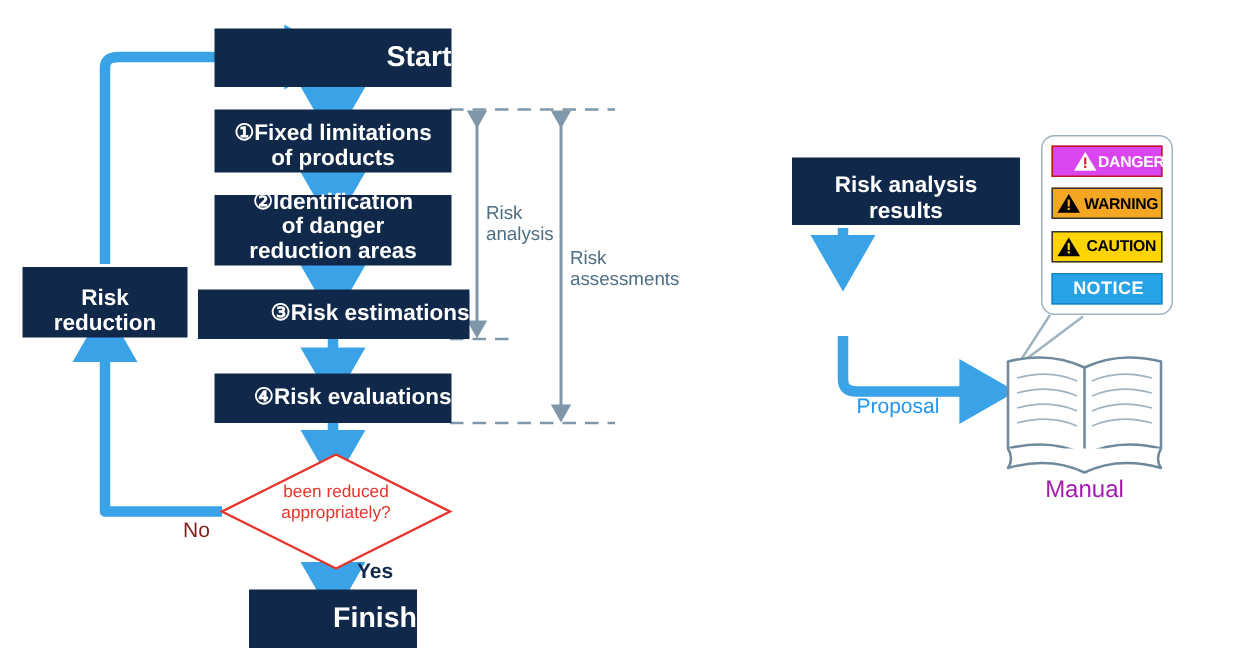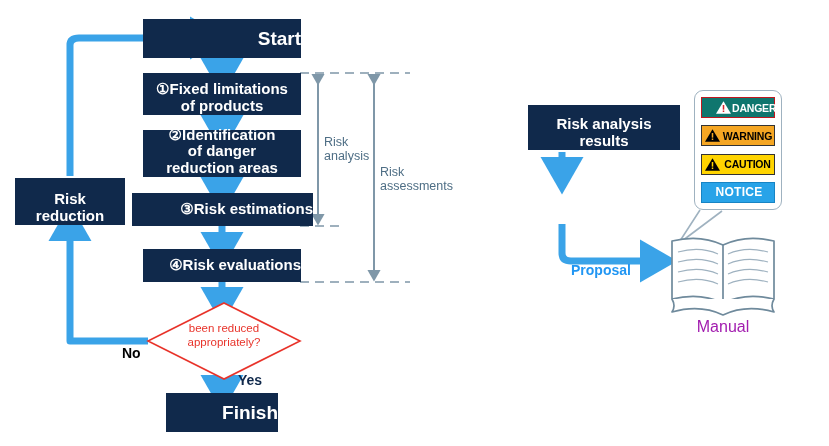--- a/index.html
+++ b/index.html
@@ -50,30 +50,30 @@
     text-align: left;
   }
   .lbl-yes {
     position: absolute;
     color: #10294b;
     font-size: 14px;
     font-weight: bold;
   }
   .lbl-no {
     position: absolute;
-    color: #000000;
+    color: #7f1d1d;
     font-size: 14px;
-    font-weight: bold;
+    font-weight: normal;
     text-align: center;
   }
   .lbl-proposal {
     position: absolute;
     color: #2196f3;
     font-size: 14px;
-    font-weight: bold;
+    font-weight: normal;
     text-align: center;
   }
   .lbl-manual {
     position: absolute;
     color: #a21caf;
     font-size: 16px;
     text-align: center;
     width: 100px;
   }
   .diamond-text {
@@ -111,21 +111,21 @@
     padding-left: 2px;
   }
   .sign .tri { width: 17px; height: 15px; flex: 0 0 17px; }
   .sign .txt {
     flex: 1;
     text-align: center;
     font-size: 10.5px;
     font-weight: bold;
     letter-spacing: -0.2px;
   }
-  .sign.danger  { background: #0f766e; border-color: #c0181f; padding-left: 13px; }
+  .sign.danger  { background: #d946ef; border-color: #c0181f; padding-left: 13px; }
   .sign.danger .txt  { color: #ffffff; }
   .sign.warning { background: #f5a623; border-color: #333; }
   .sign.warning .txt { color: #000000; }
   .sign.caution { background: #ffd400; border-color: #333; }
   .sign.caution .txt { color: #000000; }
   .sign.notice  { background: #28a3e8; border-color: #1784c4; justify-content: center; }
   .sign.notice .txt  { color: #ffffff; font-size: 12px; letter-spacing: 0.3px; }
 </style>
 </head>
 <body>

